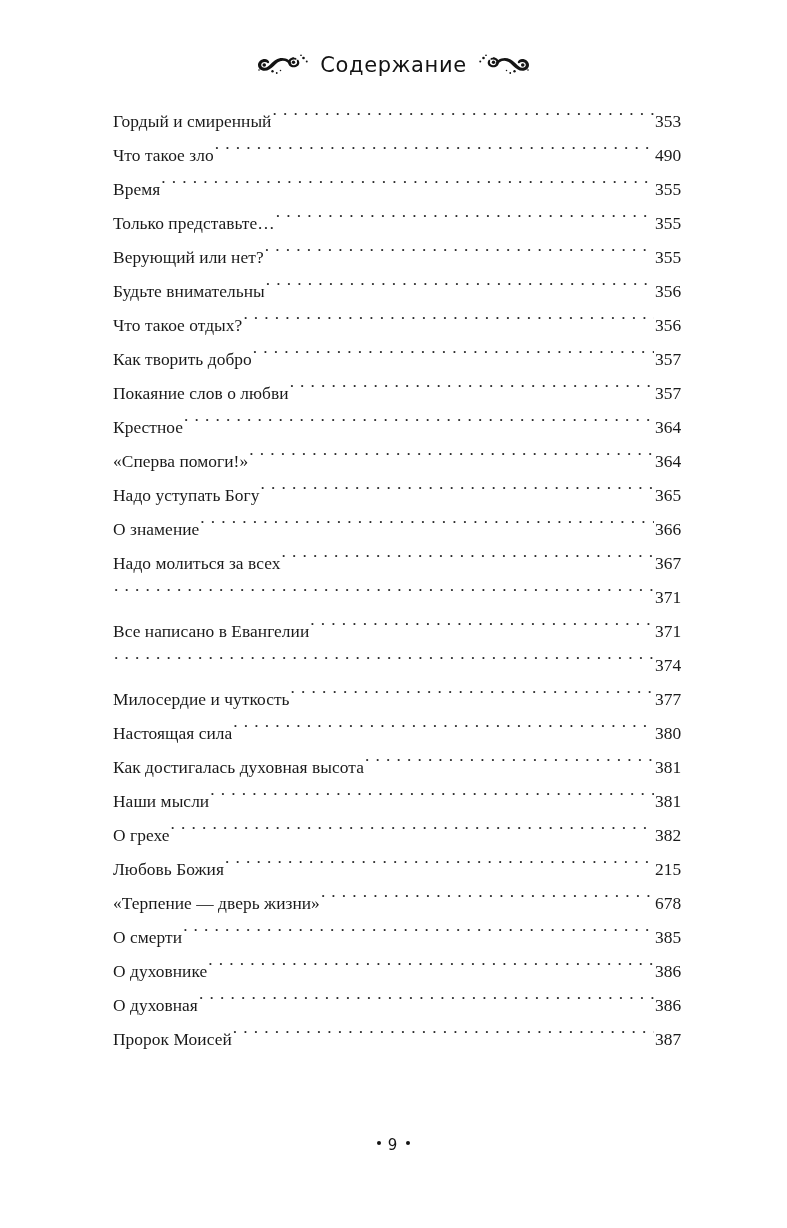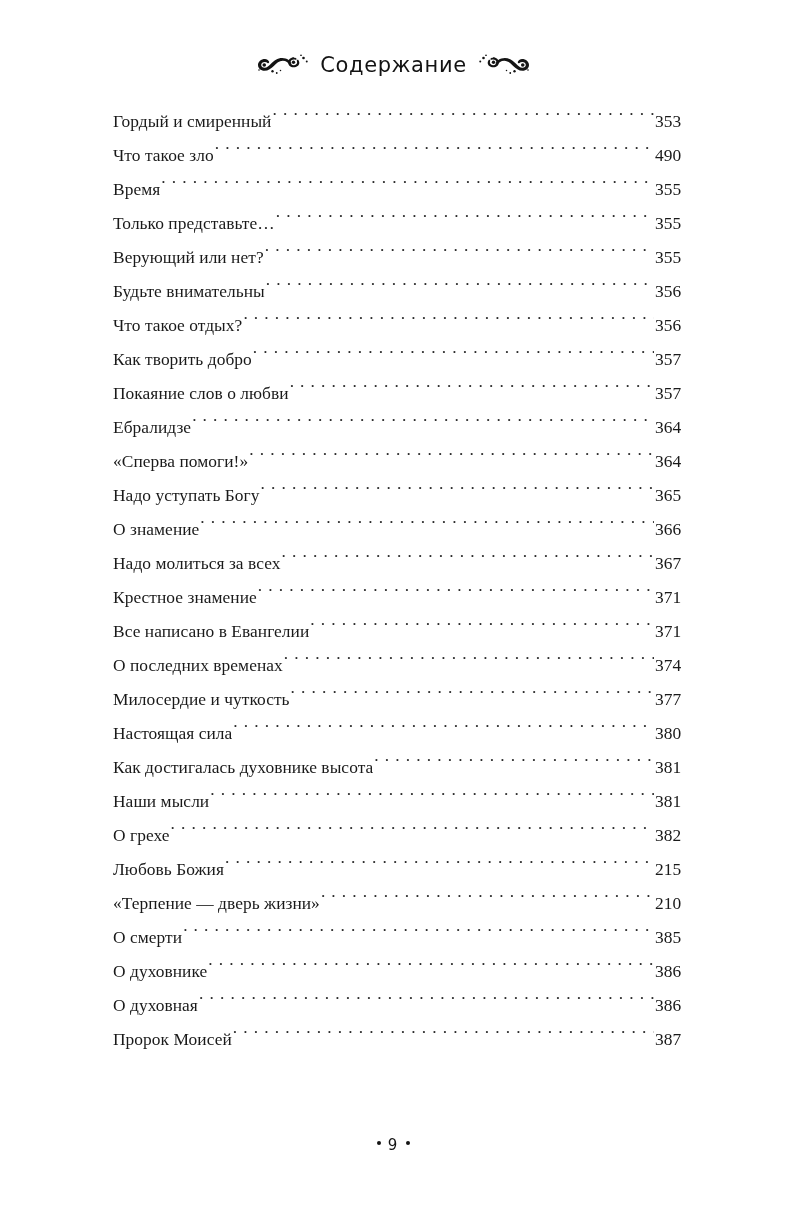--- a/index.html
+++ b/index.html
@@ -189,21 +189,21 @@
         <span class="entry-title">Как творить добро</span>
         <span class="entry-leader"></span>
         <span class="entry-page">357</span>
       </div>
       <div class="toc-entry">
         <span class="entry-title">Покаяние слов о любви</span>
         <span class="entry-leader"></span>
         <span class="entry-page">357</span>
       </div>
       <div class="toc-entry">
-        <span class="entry-title">Ебралидзе</span>
+        <span class="entry-title">Крестное</span>
         <span class="entry-leader"></span>
         <span class="entry-page">364</span>
       </div>
       <div class="toc-entry">
         <span class="entry-title">«Сперва помоги!»</span>
         <span class="entry-leader"></span>
         <span class="entry-page">364</span>
       </div>
       <div class="toc-entry">
         <span class="entry-title">Надо уступать Богу</span>
@@ -214,46 +214,44 @@
         <span class="entry-title">О знамение</span>
         <span class="entry-leader"></span>
         <span class="entry-page">366</span>
       </div>
       <div class="toc-entry">
         <span class="entry-title">Надо молиться за всех</span>
         <span class="entry-leader"></span>
         <span class="entry-page">367</span>
       </div>
       <div class="toc-entry">
-        <span class="entry-title">Крестное знамение</span>
         <span class="entry-leader"></span>
         <span class="entry-page">371</span>
       </div>
       <div class="toc-entry">
         <span class="entry-title">Все написано в Евангелии</span>
         <span class="entry-leader"></span>
         <span class="entry-page">371</span>
       </div>
       <div class="toc-entry">
-        <span class="entry-title">О последних временах</span>
         <span class="entry-leader"></span>
         <span class="entry-page">374</span>
       </div>
       <div class="toc-entry">
         <span class="entry-title">Милосердие и чуткость</span>
         <span class="entry-leader"></span>
         <span class="entry-page">377</span>
       </div>
       <div class="toc-entry">
         <span class="entry-title">Настоящая сила</span>
         <span class="entry-leader"></span>
         <span class="entry-page">380</span>
       </div>
       <div class="toc-entry">
-        <span class="entry-title">Как достигалась духовнике высота</span>
+        <span class="entry-title">Как достигалась духовная высота</span>
         <span class="entry-leader"></span>
         <span class="entry-page">381</span>
       </div>
       <div class="toc-entry">
         <span class="entry-title">Наши мысли</span>
         <span class="entry-leader"></span>
         <span class="entry-page">381</span>
       </div>
       <div class="toc-entry">
         <span class="entry-title">О грехе</span>
@@ -261,21 +259,21 @@
         <span class="entry-page">382</span>
       </div>
       <div class="toc-entry">
         <span class="entry-title">Любовь Божия</span>
         <span class="entry-leader"></span>
         <span class="entry-page">215</span>
       </div>
       <div class="toc-entry">
         <span class="entry-title">«Терпение — дверь жизни»</span>
         <span class="entry-leader"></span>
-        <span class="entry-page">210</span>
+        <span class="entry-page">678</span>
       </div>
       <div class="toc-entry">
         <span class="entry-title">О смерти</span>
         <span class="entry-leader"></span>
         <span class="entry-page">385</span>
       </div>
       <div class="toc-entry">
         <span class="entry-title">О духовнике</span>
         <span class="entry-leader"></span>
         <span class="entry-page">386</span>

